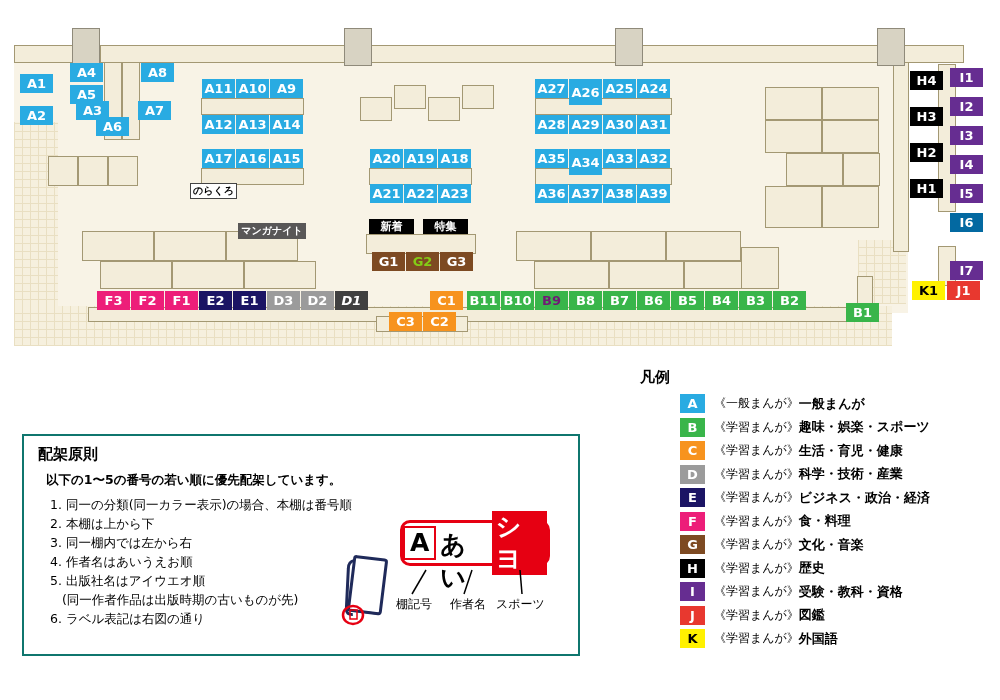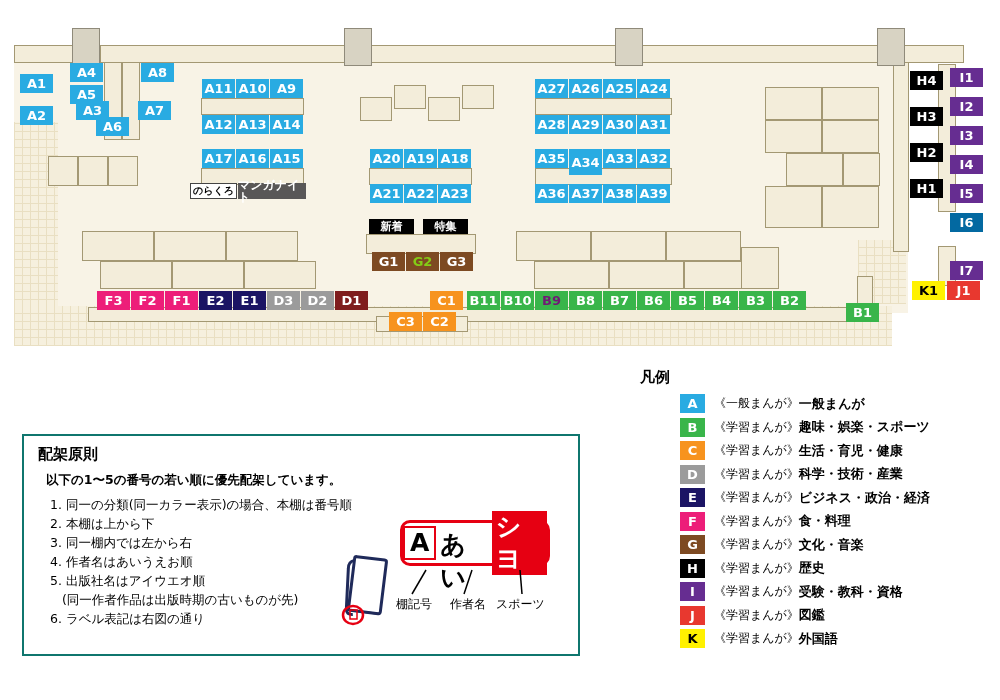--- a/index.html
+++ b/index.html
@@ -9,21 +9,21 @@
   .map{position:absolute;left:0;top:0;width:1000px;height:370px;}
   .floor{position:absolute;background:#f8f3e6;}
   .hatch{position:absolute;background-color:#f6f0de;
     background-image:repeating-linear-gradient(0deg,#e9dfc2 0 1px,transparent 1px 8px),
                      repeating-linear-gradient(90deg,#e9dfc2 0 1px,transparent 1px 8px);}
   .shelf{position:absolute;background:#f3edda;border:1px solid #a39873;box-sizing:border-box;}
   .pillar{position:absolute;background:#d8d3c3;border:1px solid #8f8a7a;box-sizing:border-box;}
   .mlabel{position:absolute;display:flex;align-items:center;justify-content:center;
     color:#fff;font-weight:bold;font-size:13px;box-sizing:border-box;line-height:1;}
   .slabel-outline{background:#fff;color:#000;border:1px solid #444;font-size:10px;}
-  .slabel-dark{background:#595757;color:#fff;font-size:12px;}
+  .slabel-dark{background:#595757;color:#fff;font-size:10px;margin-top:40px;}
   .slabel-black{background:#000;color:#fff;font-size:11px;}
 
   
   .legend{position:absolute;left:628px;top:368px;width:368px;}
   .legend-title{font-size:15px;font-weight:bold;margin:0 0 7px 12px;color:#000;}
   .legend-row{display:flex;align-items:center;margin:0 0 4.5px 52px;height:19px;}
   .swatch{flex:0 0 25px;width:25px;height:19px;display:flex;align-items:center;justify-content:center;
     font-weight:bold;font-size:13px;margin-right:9px;}
   .l-prefix{font-size:12px;color:#000;white-space:nowrap;}
   .l-name{font-size:13px;font-weight:bold;color:#000;white-space:nowrap;}
@@ -124,21 +124,21 @@
       <div class="mlabel" style="left: 202px; top: 149px; width: 33px; height: 19px; background: rgb(41, 171, 226); color: rgb(255, 255, 255);">A17</div>
       <div class="mlabel" style="left: 236px; top: 149px; width: 33px; height: 19px; background: rgb(41, 171, 226); color: rgb(255, 255, 255);">A16</div>
       <div class="mlabel" style="left: 270px; top: 149px; width: 33px; height: 19px; background: rgb(41, 171, 226); color: rgb(255, 255, 255);">A15</div>
       <div class="mlabel" style="left: 370px; top: 149px; width: 33px; height: 19px; background: rgb(41, 171, 226); color: rgb(255, 255, 255);">A20</div>
       <div class="mlabel" style="left: 404px; top: 149px; width: 33px; height: 19px; background: rgb(41, 171, 226); color: rgb(255, 255, 255);">A19</div>
       <div class="mlabel" style="left: 438px; top: 149px; width: 33px; height: 19px; background: rgb(41, 171, 226); color: rgb(255, 255, 255);">A18</div>
       <div class="mlabel" style="left: 370px; top: 184px; width: 33px; height: 19px; background: rgb(41, 171, 226); color: rgb(255, 255, 255);">A21</div>
       <div class="mlabel" style="left: 404px; top: 184px; width: 33px; height: 19px; background: rgb(41, 171, 226); color: rgb(255, 255, 255);">A22</div>
       <div class="mlabel" style="left: 438px; top: 184px; width: 33px; height: 19px; background: rgb(41, 171, 226); color: rgb(255, 255, 255);">A23</div>
       <div class="mlabel" style="left: 535px; top: 79px; width: 33px; height: 19px; background: rgb(41, 171, 226); color: rgb(255, 255, 255);">A27</div>
-      <div class="mlabel" style="left: 569px; top: 79px; width: 33px; height: 19px; background: rgb(41, 171, 226); color: rgb(255, 255, 255);">A26</div>
+      <div class="mlabel" style="left: 569px; top: 79px; width: 33px; height: 26px; background: rgb(41, 171, 226); color: rgb(255, 255, 255);">A26</div>
       <div class="mlabel" style="left: 603px; top: 79px; width: 33px; height: 19px; background: rgb(41, 171, 226); color: rgb(255, 255, 255);">A25</div>
       <div class="mlabel" style="left: 637px; top: 79px; width: 33px; height: 19px; background: rgb(41, 171, 226); color: rgb(255, 255, 255);">A24</div>
       <div class="mlabel" style="left: 535px; top: 115px; width: 33px; height: 19px; background: rgb(41, 171, 226); color: rgb(255, 255, 255);">A28</div>
       <div class="mlabel" style="left: 569px; top: 115px; width: 33px; height: 19px; background: rgb(41, 171, 226); color: rgb(255, 255, 255);">A29</div>
       <div class="mlabel" style="left: 603px; top: 115px; width: 33px; height: 19px; background: rgb(41, 171, 226); color: rgb(255, 255, 255);">A30</div>
       <div class="mlabel" style="left: 637px; top: 115px; width: 33px; height: 19px; background: rgb(41, 171, 226); color: rgb(255, 255, 255);">A31</div>
       <div class="mlabel" style="left: 535px; top: 149px; width: 33px; height: 19px; background: rgb(41, 171, 226); color: rgb(255, 255, 255);">A35</div>
       <div class="mlabel" style="left: 569px; top: 149px; width: 33px; height: 26px; background: rgb(41, 171, 226); color: rgb(255, 255, 255);">A34</div>
       <div class="mlabel" style="left: 603px; top: 149px; width: 33px; height: 19px; background: rgb(41, 171, 226); color: rgb(255, 255, 255);">A33</div>
       <div class="mlabel" style="left: 637px; top: 149px; width: 33px; height: 19px; background: rgb(41, 171, 226); color: rgb(255, 255, 255);">A32</div>
@@ -149,21 +149,21 @@
       <div class="mlabel" style="left: 372px; top: 252px; width: 33px; height: 19px; background: rgb(125, 74, 34); color: rgb(255, 255, 255);">G1</div>
       <div class="mlabel" style="left: 406px; top: 252px; width: 33px; height: 19px; background: rgb(125, 74, 34); color: #84cc16;">G2</div>
       <div class="mlabel" style="left: 440px; top: 252px; width: 33px; height: 19px; background: rgb(125, 74, 34); color: rgb(255, 255, 255);">G3</div>
       <div class="mlabel" style="left: 97px; top: 291px; width: 33px; height: 19px; background: rgb(237, 30, 121); color: rgb(255, 255, 255);">F3</div>
       <div class="mlabel" style="left: 131px; top: 291px; width: 33px; height: 19px; background: rgb(237, 30, 121); color: rgb(255, 255, 255);">F2</div>
       <div class="mlabel" style="left: 165px; top: 291px; width: 33px; height: 19px; background: rgb(237, 30, 121); color: rgb(255, 255, 255);">F1</div>
       <div class="mlabel" style="left: 199px; top: 291px; width: 33px; height: 19px; background: rgb(27, 20, 100); color: rgb(255, 255, 255);">E2</div>
       <div class="mlabel" style="left: 233px; top: 291px; width: 33px; height: 19px; background: rgb(27, 20, 100); color: rgb(255, 255, 255);">E1</div>
       <div class="mlabel" style="left: 267px; top: 291px; width: 33px; height: 19px; background: rgb(155, 155, 155); color: rgb(255, 255, 255);">D3</div>
       <div class="mlabel" style="left: 301px; top: 291px; width: 33px; height: 19px; background: rgb(155, 155, 155); color: rgb(255, 255, 255);">D2</div>
-      <div class="mlabel" style="left: 335px; top: 291px; width: 33px; height: 19px; background: #7f1d1d; color: rgb(255, 255, 255);">D1</div>
+      <div class="mlabel" style="left: 335px; top: 291px; width: 33px; height: 19px; background: #404040; color: rgb(255, 255, 255); font-style: italic;">D1</div>
       <div class="mlabel" style="left: 430px; top: 291px; width: 33px; height: 19px; background: rgb(247, 147, 30); color: rgb(255, 255, 255);">C1</div>
       <div class="mlabel" style="left: 467px; top: 291px; width: 33px; height: 19px; background: rgb(57, 181, 74); color: rgb(255, 255, 255);">B11</div>
       <div class="mlabel" style="left: 501px; top: 291px; width: 33px; height: 19px; background: rgb(57, 181, 74); color: rgb(255, 255, 255);">B10</div>
       <div class="mlabel" style="left: 535px; top: 291px; width: 33px; height: 19px; background: rgb(57, 181, 74); color: #701a75;">B9</div>
       <div class="mlabel" style="left: 569px; top: 291px; width: 33px; height: 19px; background: rgb(57, 181, 74); color: rgb(255, 255, 255);">B8</div>
       <div class="mlabel" style="left: 603px; top: 291px; width: 33px; height: 19px; background: rgb(57, 181, 74); color: rgb(255, 255, 255);">B7</div>
       <div class="mlabel" style="left: 637px; top: 291px; width: 33px; height: 19px; background: rgb(57, 181, 74); color: rgb(255, 255, 255);">B6</div>
       <div class="mlabel" style="left: 671px; top: 291px; width: 33px; height: 19px; background: rgb(57, 181, 74); color: rgb(255, 255, 255);">B5</div>
       <div class="mlabel" style="left: 705px; top: 291px; width: 33px; height: 19px; background: rgb(57, 181, 74); color: rgb(255, 255, 255);">B4</div>
       <div class="mlabel" style="left: 739px; top: 291px; width: 33px; height: 19px; background: rgb(57, 181, 74); color: rgb(255, 255, 255);">B3</div>

